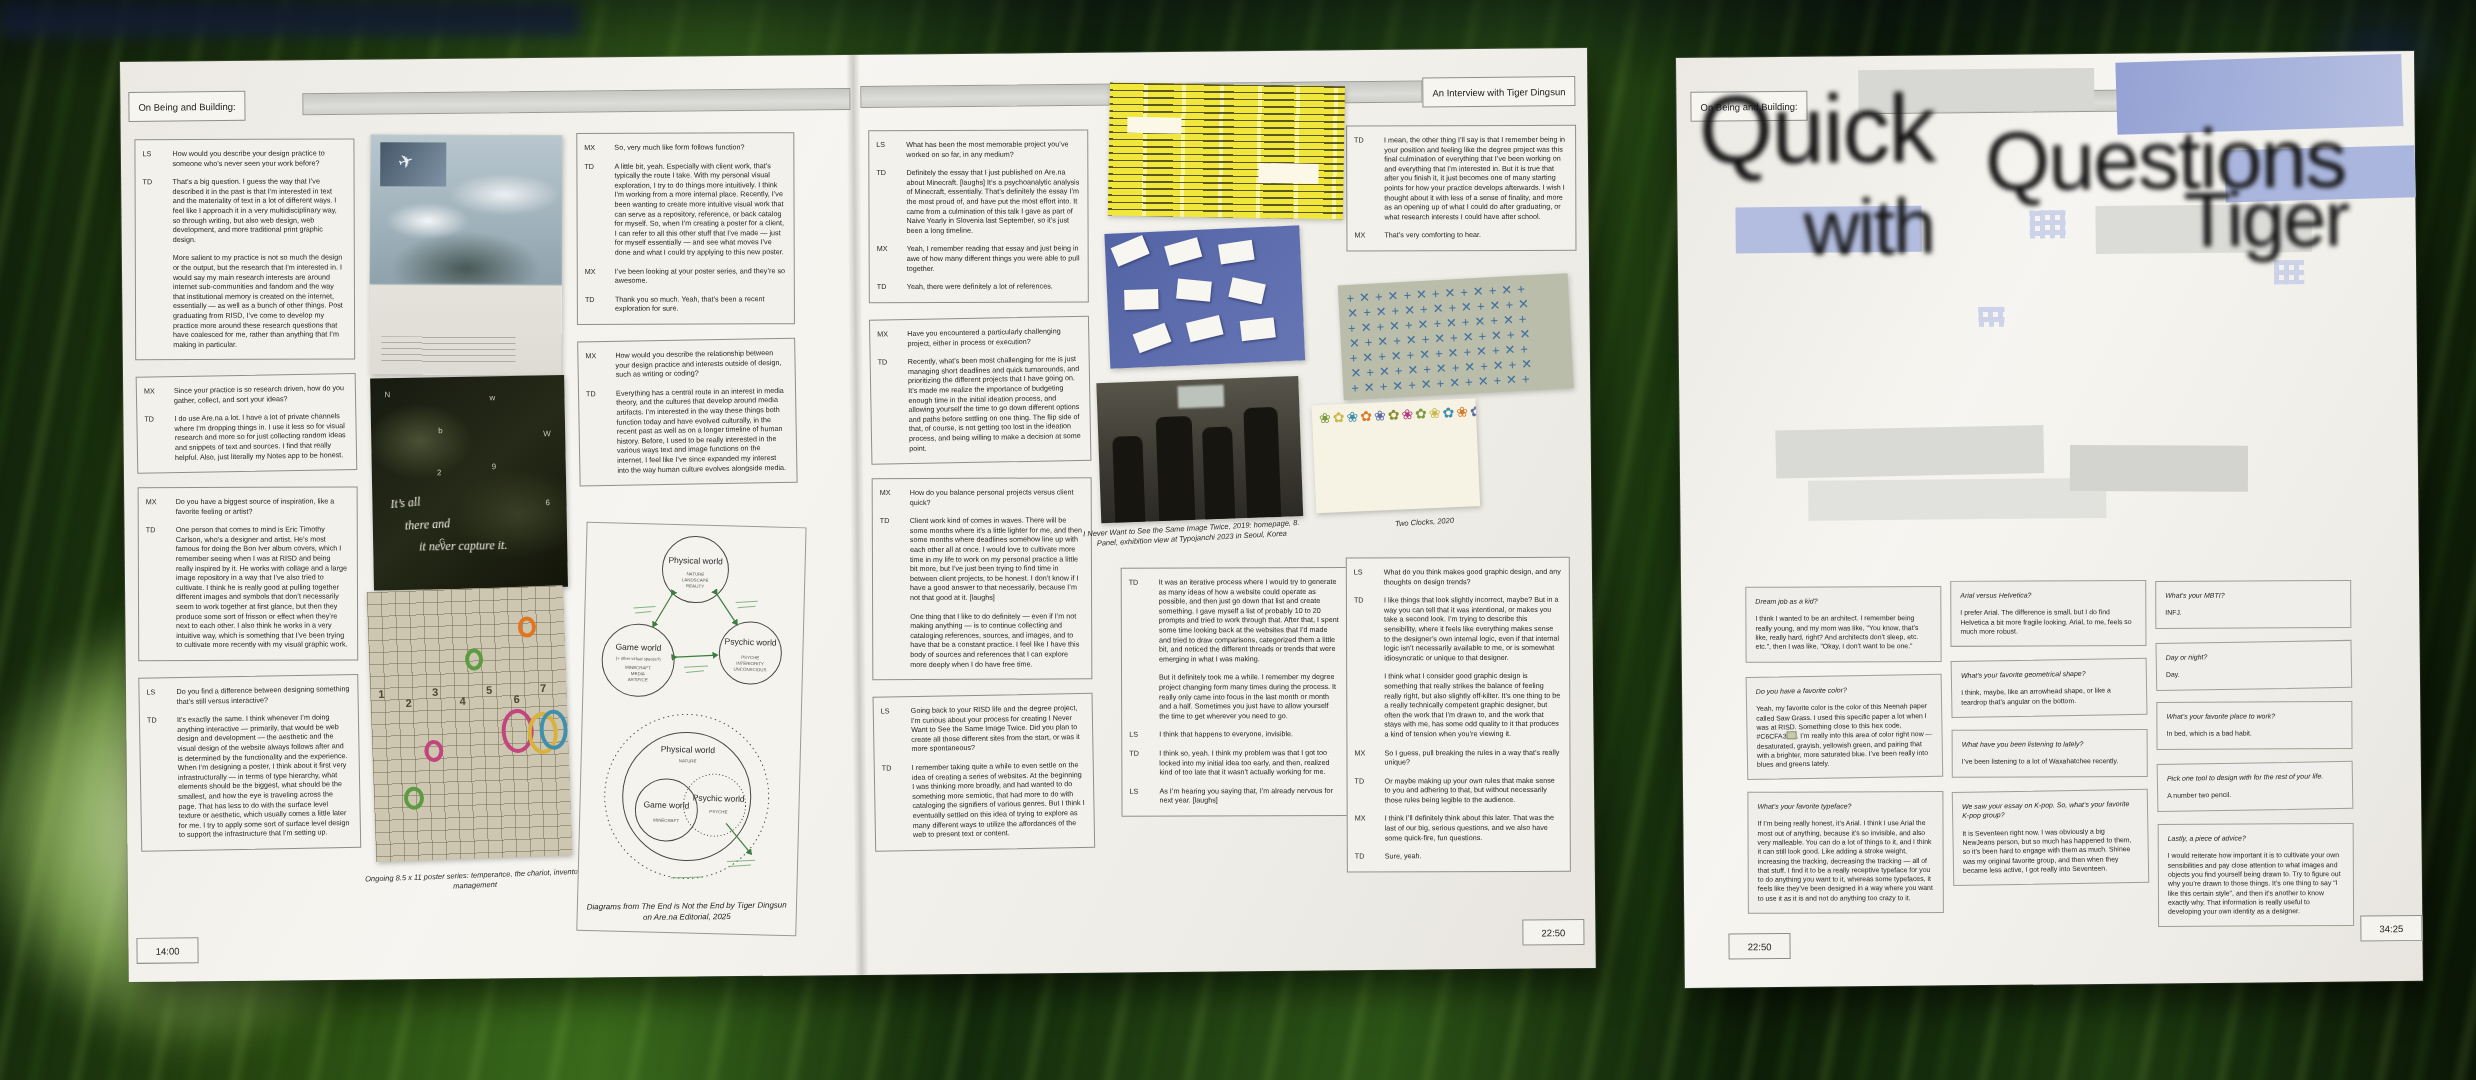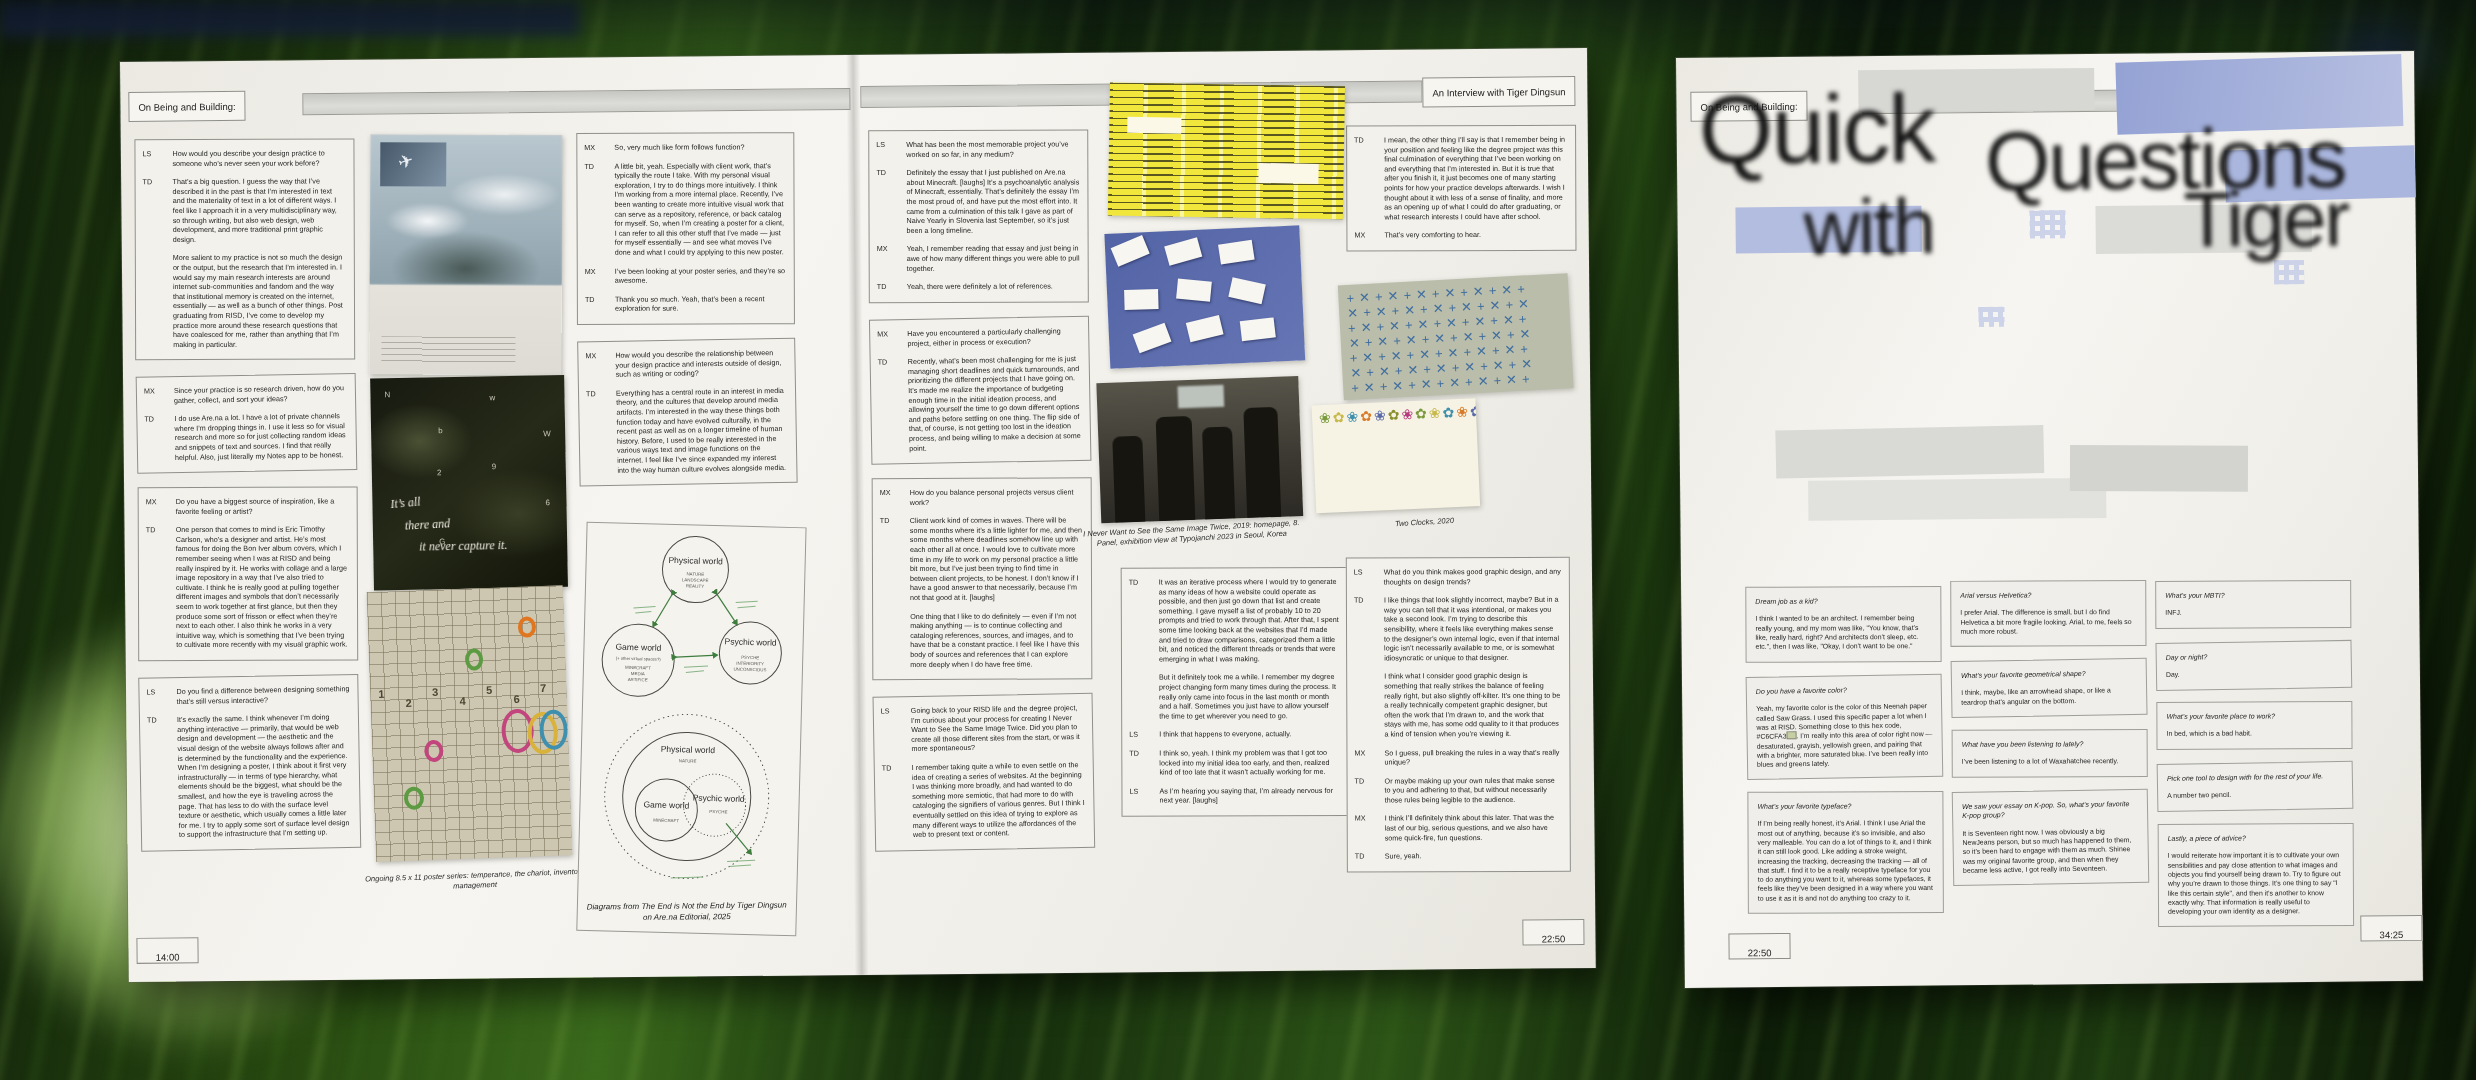--- a/index.html
+++ b/index.html
@@ -28,21 +28,21 @@
   .page-right{left:1676px;top:58px;width:738px;height:930px;transform:rotate(-0.55deg);transform-origin:top left;}
   .gutter{position:absolute;left:726px;top:0;width:14px;height:100%;
     background:linear-gradient(to right,rgba(0,0,0,0),rgba(60,58,50,.22) 50%,rgba(0,0,0,0));}
 
   .hdr-box{position:absolute;height:28px;background:#f6f5f0;border:1px solid #8f8f89;
     display:flex;align-items:center;padding:0 9px;font-size:9.5px;color:#222;white-space:nowrap;}
   .hdr-bar{position:absolute;height:20px;border:1px solid #9a9a94;
     background:linear-gradient(to bottom,#c6c6c3,#dcdcd9 60%,#cfcfcb);}
 
   .pageno{position:absolute;width:60px;height:24px;background:#f4f3ee;border:1px solid #8f8f89;
-    display:flex;align-items:flex-end;justify-content:center;font-size:9.5px;color:#222;}
+    display:flex;align-items:center;justify-content:center;font-size:9.5px;color:#222;}
 
   
   .col{position:absolute;}
   .qa-block{background:#f2f1eb;border:1px solid #90908a;padding:9px 8px 10px 7px;margin-bottom:15px;}
   .col .qa-block:nth-child(odd){transform:rotate(.35deg);}
   .col .qa-block:nth-child(even){transform:rotate(-.45deg);}
   .turn{display:flex;margin-bottom:9px;}
   .turn:last-child{margin-bottom:0;}
   .speaker{flex:0 0 30px;font-size:7.2px;line-height:9.6px;color:#1e1e1e;}
   .turn-text{flex:1;font-size:7.2px;line-height:9.6px;color:#242424;}
@@ -387,21 +387,21 @@
             <span class="speaker">TD</span>
             <div class="turn-text">
               <p>Recently, what’s been most challenging for me is just managing short deadlines and quick turnarounds, and prioritizing the different projects that I have going on. It’s made me realize the importance of budgeting enough time in the initial ideation process, and allowing yourself the time to go down different options and paths before settling on one thing. The flip side of that, of course, is not getting too lost in the ideation process, and being willing to make a decision at some point.</p>
             </div>
           </div>
         </div>
         <div class="qa-block">
           <div class="turn">
             <span class="speaker">MX</span>
             <div class="turn-text">
-              <p>How do you balance personal projects versus client work?</p>
+              <p>How do you balance personal projects versus client quick?</p>
             </div>
           </div>
           <div class="turn">
             <span class="speaker">TD</span>
             <div class="turn-text">
               <p>Client work kind of comes in waves. There will be some months where it’s a little lighter for me, and then some months where deadlines somehow line up with each other all at once. I would love to cultivate more time in my life to work on my personal practice a little bit more, but I’ve just been trying to find time in between client projects, to be honest. I don’t know if I have a good answer to that necessarily, because I’m not that good at it. [laughs]</p>
               <p>One thing that I like to do definitely — even if I’m not making anything — is to continue collecting and cataloging references, sources, and images, and to have that be a constant practice. I feel like I have this body of sources and references that I can explore more deeply when I do have free time.</p>
             </div>
           </div>
         </div>
@@ -441,21 +441,21 @@
           <div class="turn">
             <span class="speaker">TD</span>
             <div class="turn-text">
               <p>It was an iterative process where I would try to generate as many ideas of how a website could operate as possible, and then just go down that list and create something. I gave myself a list of probably 10 to 20 prompts and tried to work through that. After that, I spent some time looking back at the websites that I’d made and tried to draw comparisons, categorized them a little bit, and noticed the different threads or trends that were emerging in what I was making.</p>
               <p>But it definitely took me a while. I remember my degree project changing form many times during the process. It really only came into focus in the last month or month and a half. Sometimes you just have to allow yourself the time to get wherever you need to go.</p>
             </div>
           </div>
           <div class="turn">
             <span class="speaker">LS</span>
             <div class="turn-text">
-              <p>I think that happens to everyone, actually.</p>
+              <p>I think that happens to everyone, invisible.</p>
             </div>
           </div>
           <div class="turn">
             <span class="speaker">TD</span>
             <div class="turn-text">
               <p>I think so, yeah. I think my problem was that I got too locked into my initial idea too early, and then, realized kind of too late that it wasn’t actually working for me.</p>
             </div>
           </div>
           <div class="turn">
             <span class="speaker">LS</span>

